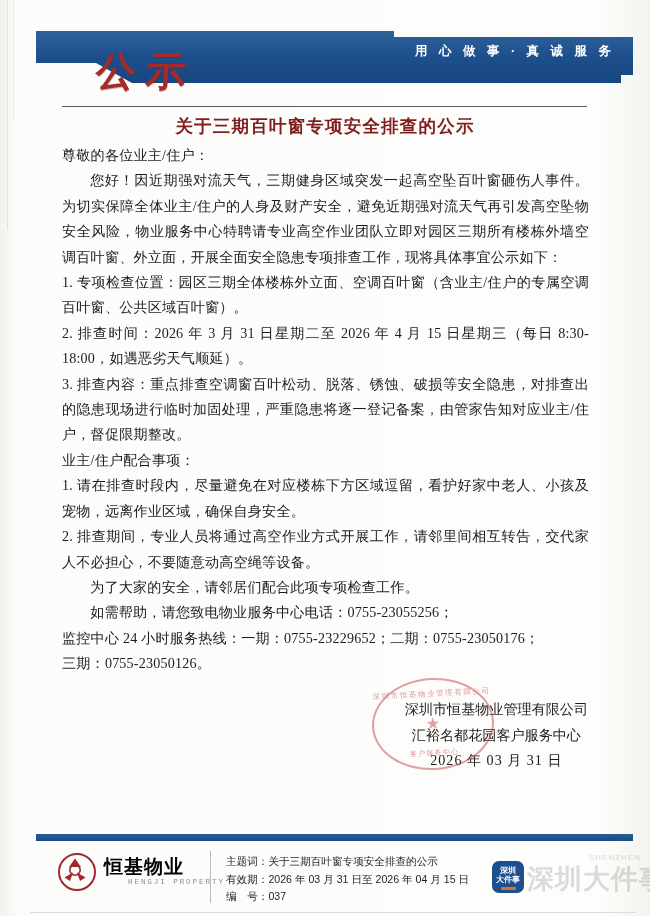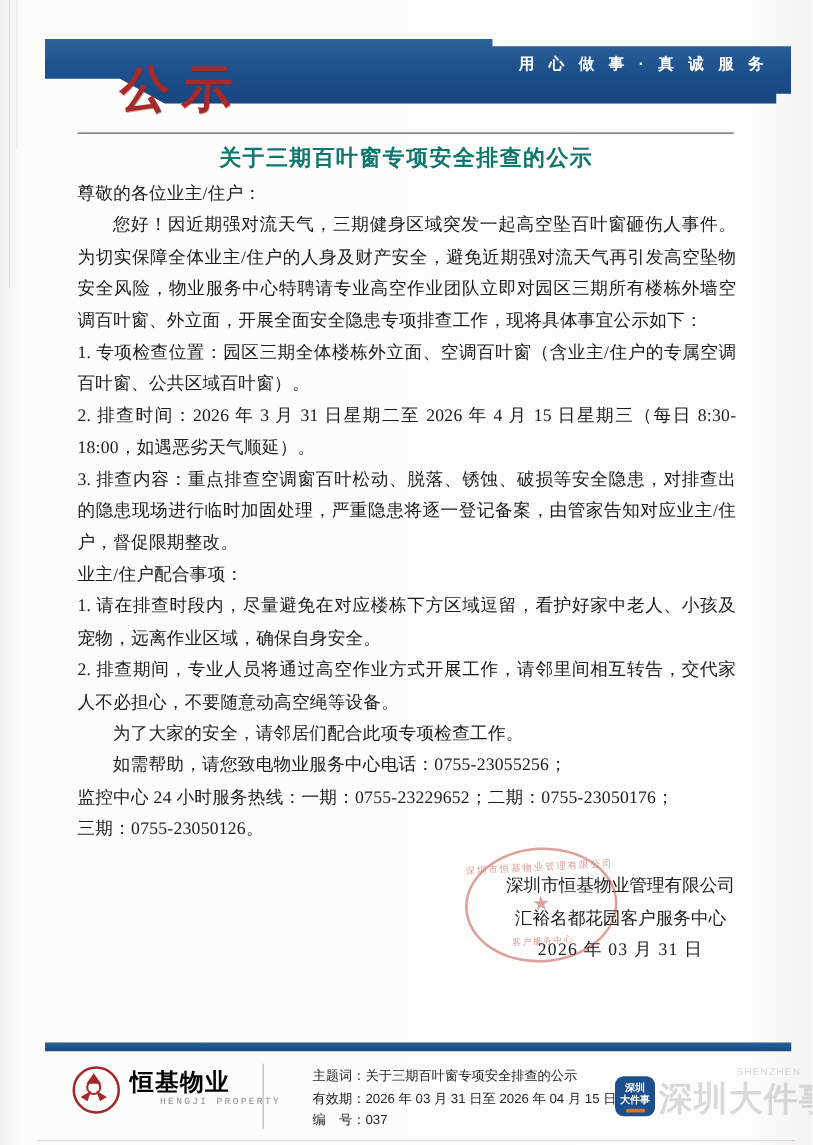--- a/index.html
+++ b/index.html
@@ -109,21 +109,21 @@
   }
   .doc-title {
     position: absolute;
     left: 0;
     top: 114px;
     width: 650px;
     text-align: center;
     font-size: 17.5px;
     font-weight: 700;
     letter-spacing: 1.2px;
-    color: #0f766e;
+    color: #7f1d1d;
   }
 
   
   .body-text {
     position: absolute;
     left: 62px;
     top: 143px;
     width: 527px;
     font-size: 14.1px;
     line-height: 25.4px;
@@ -245,21 +245,21 @@
   .foot-meta {
     position: absolute;
     left: 226px;
     top: 8px;
     font-size: 10.6px;
     line-height: 17.5px;
     color: #1f1f1f;
     font-family: "Liberation Sans", sans-serif;
     white-space: nowrap;
   }
-  .foot-meta .row { display: block; margin-left: 24px; }
+  .foot-meta .row { display: block; }
   .app-badge {
     position: absolute;
     left: 492px;
     top: 16px;
     width: 32px;
     height: 32px;
     border-radius: 7px;
     background: #1d4f8c;
     color: #fff;
     font-size: 8px;

